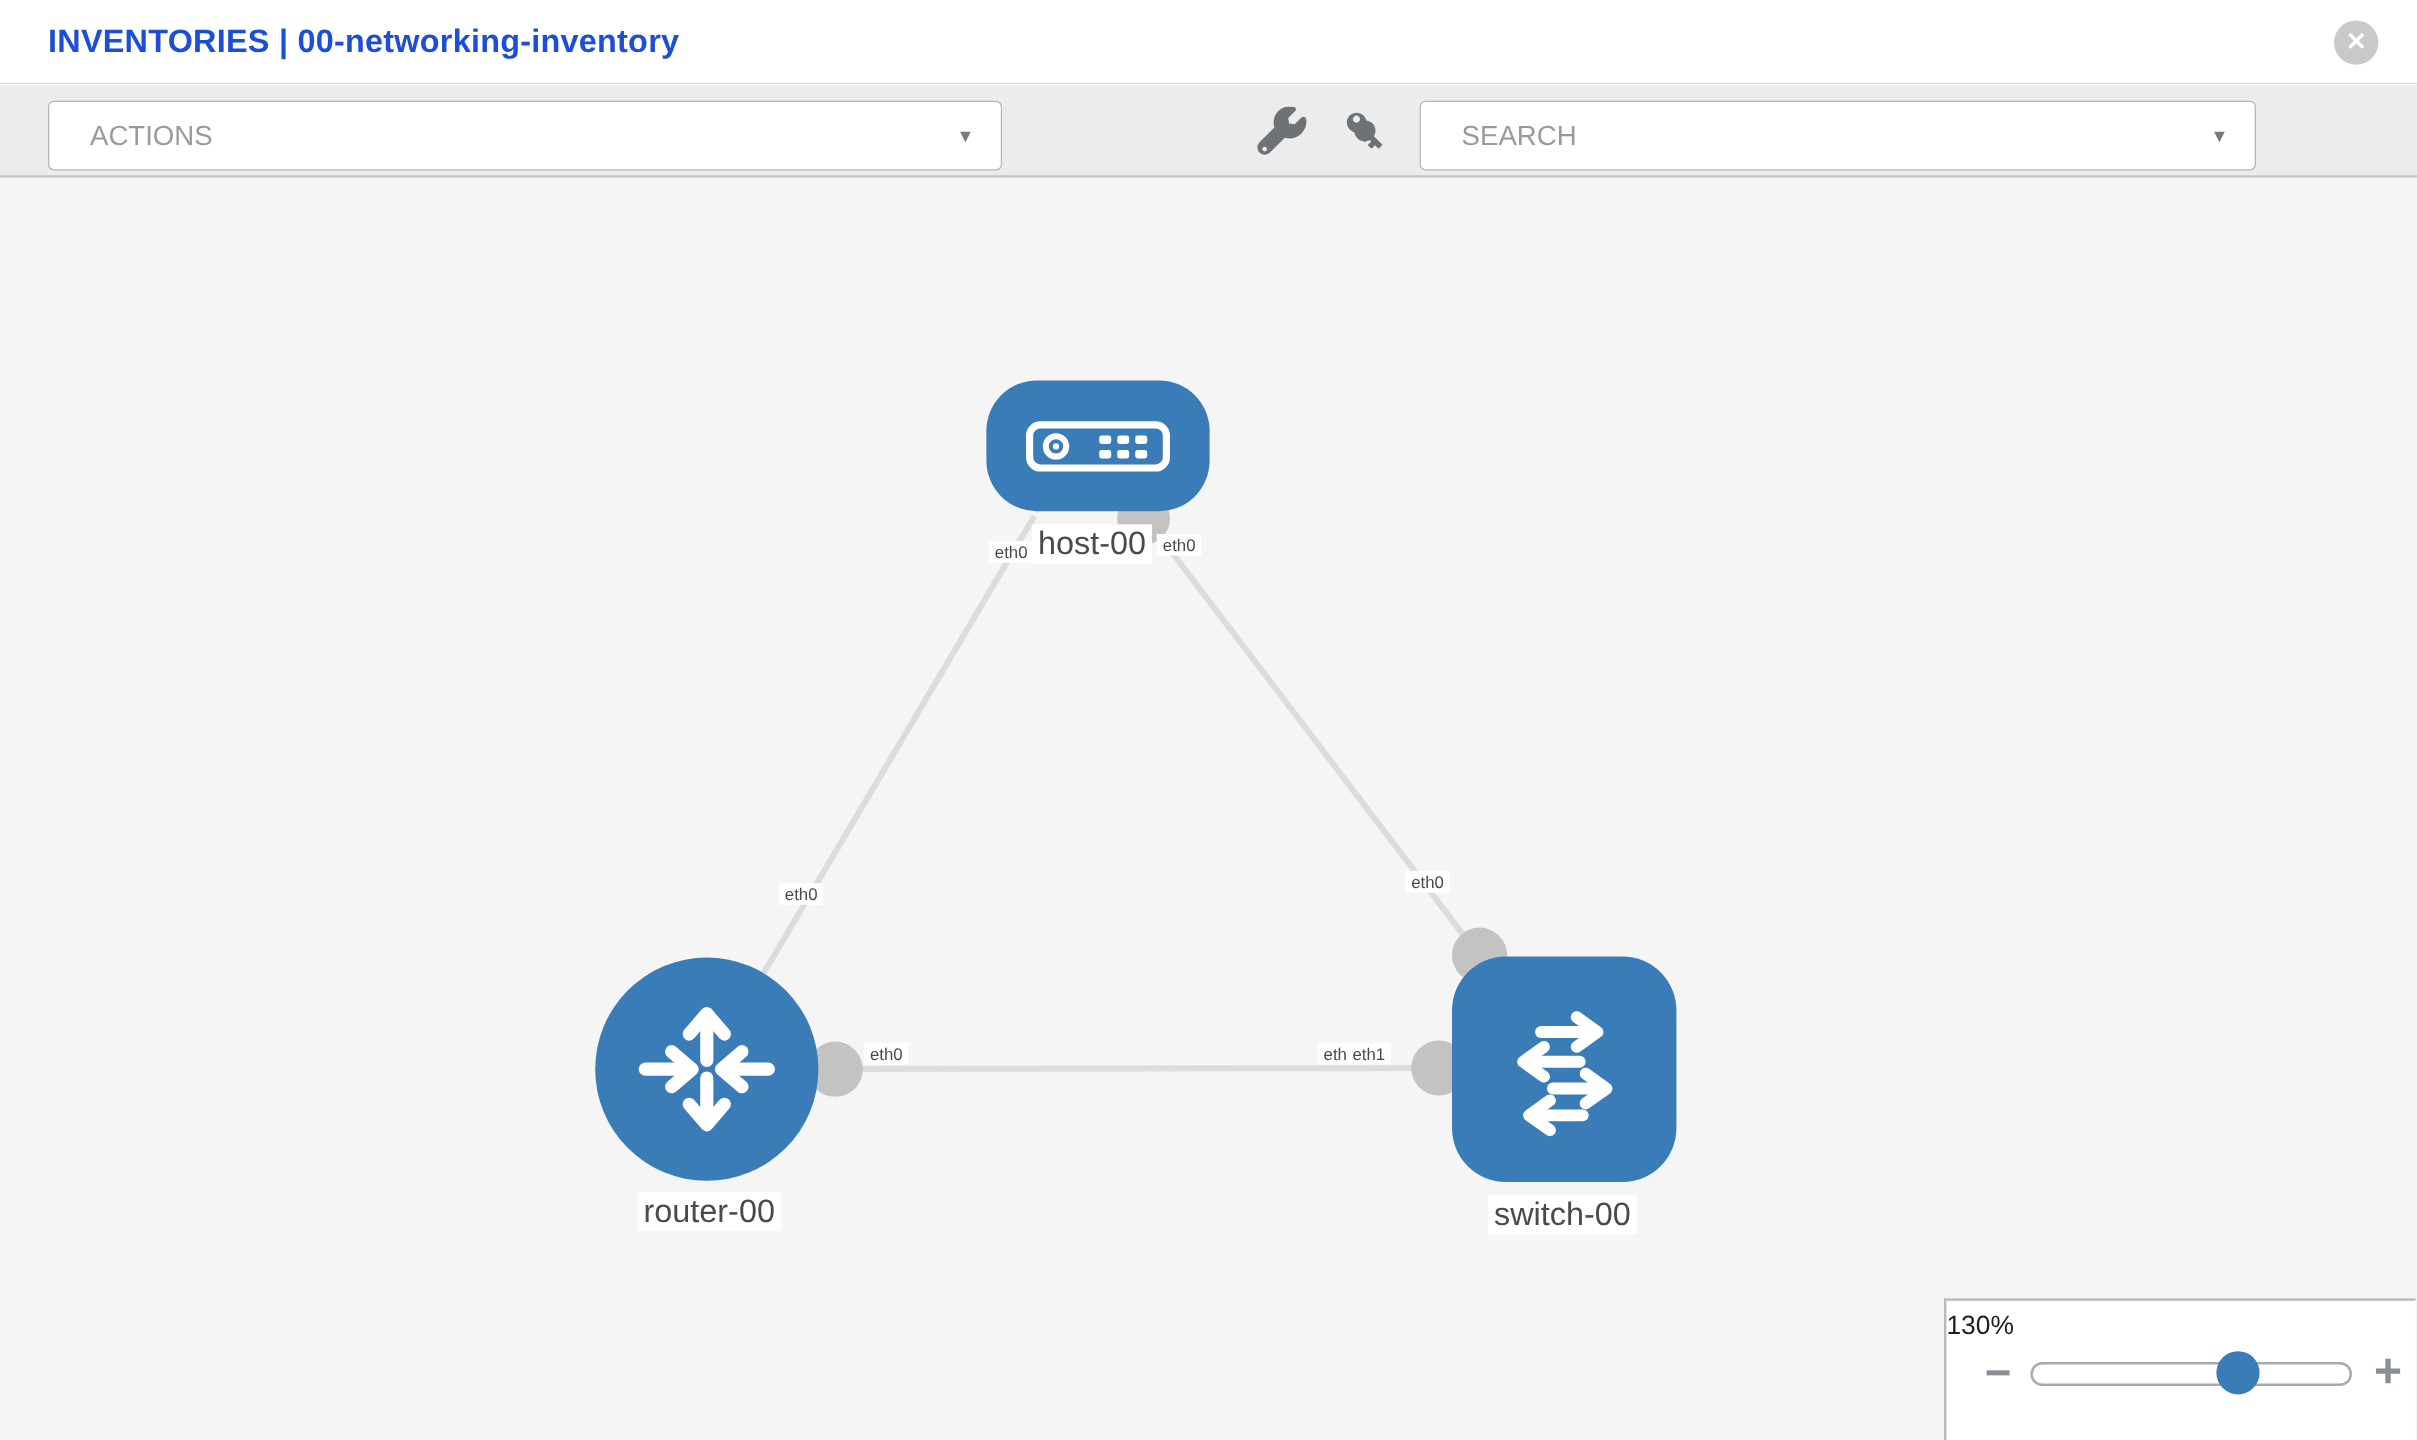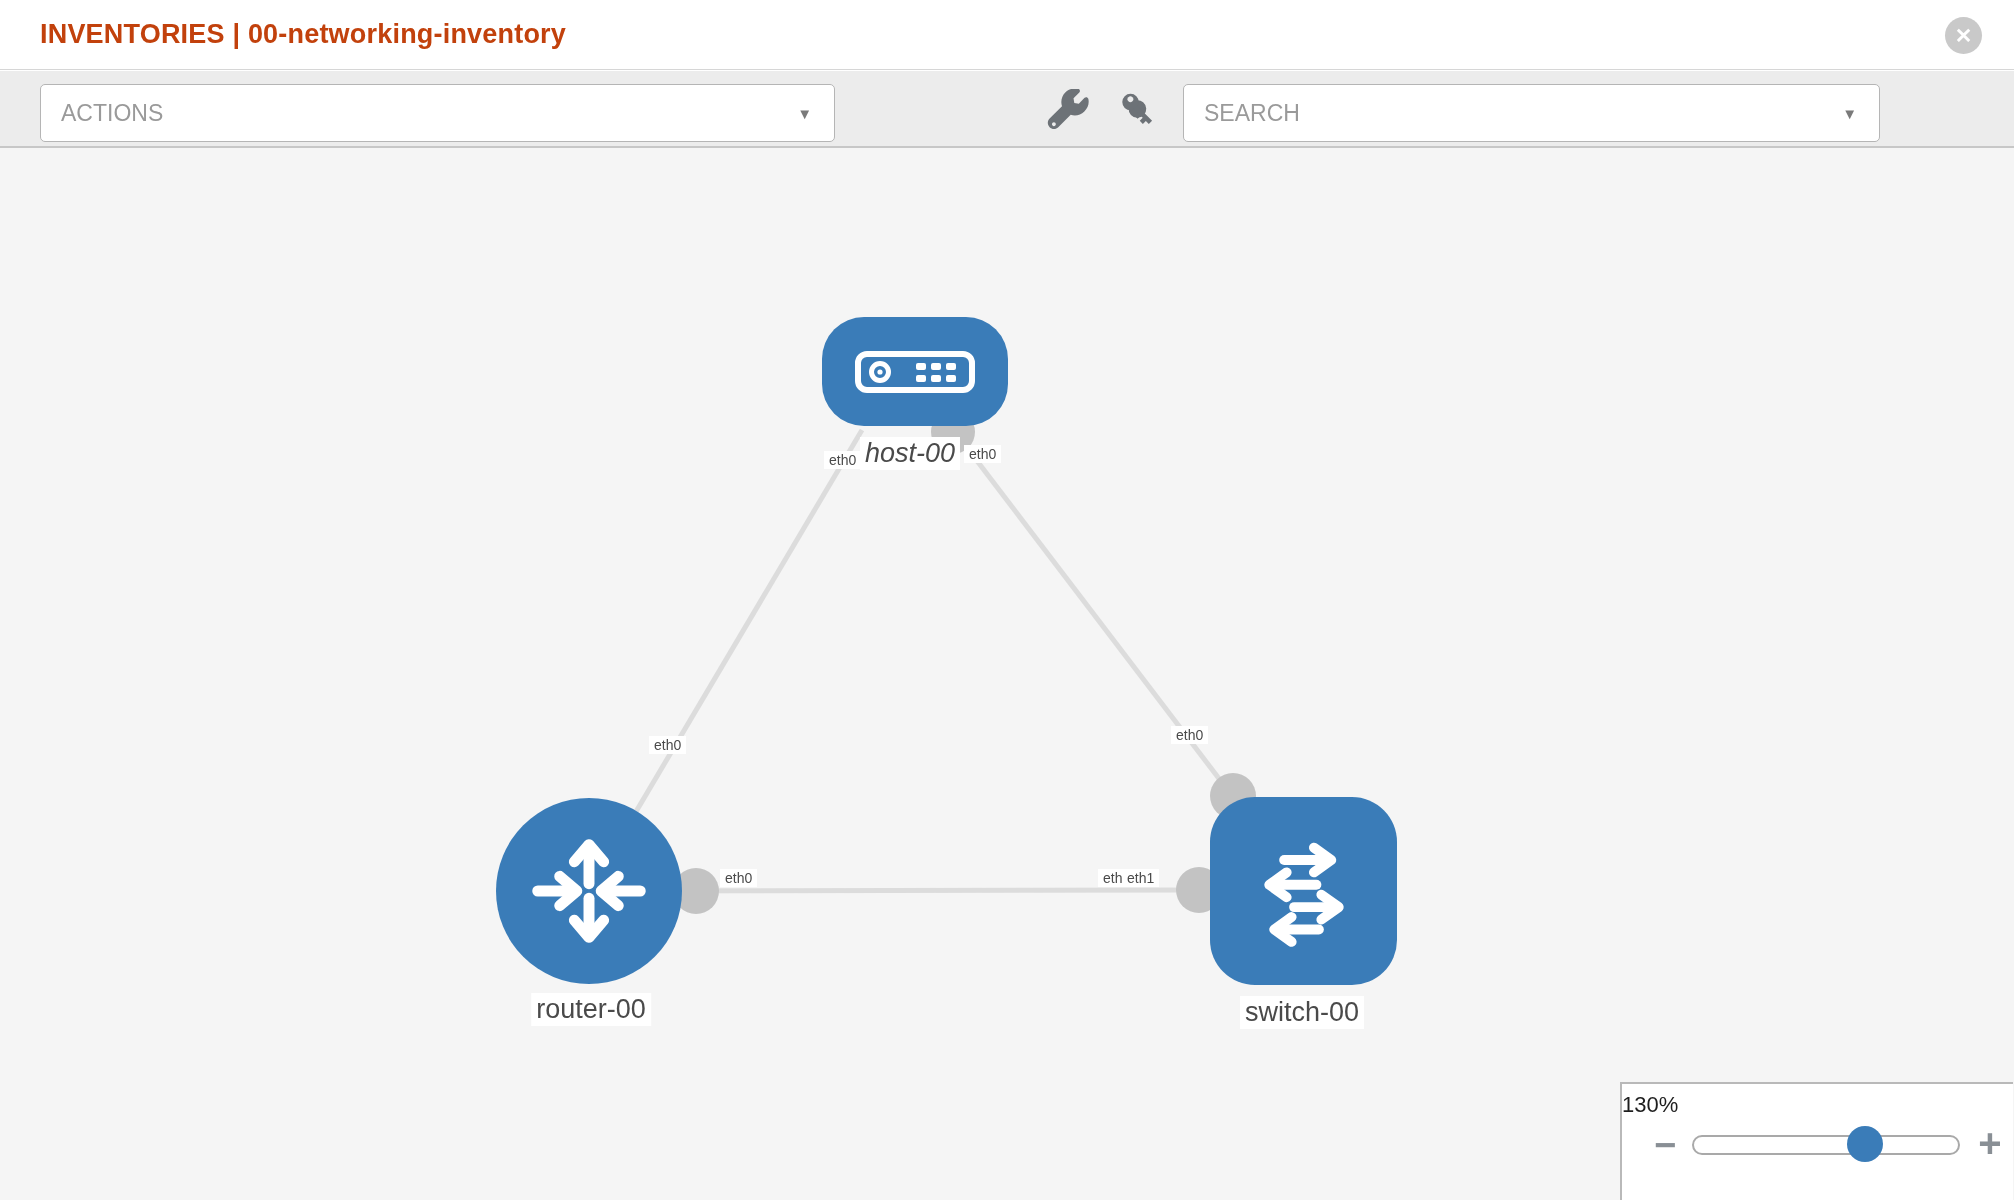--- a/index.html
+++ b/index.html
@@ -3,33 +3,33 @@
 <meta charset="utf-8">
 <style>
   * { margin:0; padding:0; box-sizing:border-box; }
   html,body { width:2014px; height:1200px; overflow:hidden; background:#fff;
               font-family:"Liberation Sans", sans-serif; }
 
   
   .header { position:absolute; left:0; top:0; width:2014px; height:70px;
             background:#fff; border-bottom:1px solid #d6d6d6; z-index:30; }
   .page-title { position:absolute; left:40px; top:19px; font-size:27px; font-weight:bold;
-                color:#c2410c; letter-spacing:.2px; }
+                color:#1d4ed8; letter-spacing:.2px; }
   .close-btn { position:absolute; left:1945px; top:17px; width:37px; height:37px;
                border-radius:50%; background:#c9c9c9; color:#fff; font-size:21px;
                font-weight:bold; display:flex; align-items:center; justify-content:center;
                cursor:pointer; }
 
   
   .toolbar { position:absolute; left:0; top:71px; width:2014px; height:77px;
              background:#ececec; border-bottom:2px solid #c7c7c7; z-index:29; }
   .select-box { position:absolute; top:13px; height:58px; background:#fff;
                 border:1px solid #b5b5b5; border-radius:5px; display:flex;
                 align-items:center; font-size:23px; color:#9a9a9a; cursor:pointer; }
-  .select-box .lbl { padding-left:20px; }
+  .select-box .lbl { padding-left:34px; }
   .select-box .caret { position:absolute; right:22px; font-size:15px; color:#7a7a7a; }
   .actions-box { left:40px;  width:795px; }
   .search-box  { left:1183px; width:697px; }
   .tool-icon { position:absolute; top:18px; width:46px; height:46px; cursor:pointer; }
   .wrench { left:1045px; } .key { left:1112px; }
 
   
   .canvas { position:absolute; left:0; top:148px; width:2014px; height:1052px;
             background:#f5f5f5; z-index:1; }
   .edges  { position:absolute; left:0; top:0; }
@@ -37,21 +37,21 @@
   .node { position:absolute; background:#3a7cb8; display:flex; align-items:center;
           justify-content:center; cursor:pointer; z-index:5; }
   .node-host   { left:822px; top:169px; width:186px; height:109px; border-radius:42px; }
   .node-router { left:496px; top:650px; width:186px; height:186px; border-radius:50%; }
   .node-switch { left:1210px; top:649px; width:187px; height:188px; border-radius:45px; }
 
   .chip { position:absolute; background:#fff; color:#4a4a4a; white-space:nowrap;
           padding:1px 5px; z-index:10; }
   .name-chip { font-size:27px; transform:translateX(-50%); }
   .if-chip   { font-size:14px; }
-  #lbl-host   { left:910px;  top:289px;font-style:italic; }
+  #lbl-host   { left:910px;  top:289px; }
   #lbl-router { left:591px;  top:845px; }
   #lbl-switch { left:1302px; top:848px; }
   #if-host-left    { left:824px;  top:303px; }
   #if-host-right   { left:964px;  top:297px; }
   #if-router-edge  { left:649px;  top:588px; }
   #if-switch-edge  { left:1171px; top:578px; }
   #if-horiz-left   { left:720px;  top:721px; }
   #if-horiz-right-back  { left:1098px; top:721px; z-index:10; }
   #if-horiz-right-front { left:1122px; top:721px; z-index:11; }
 

